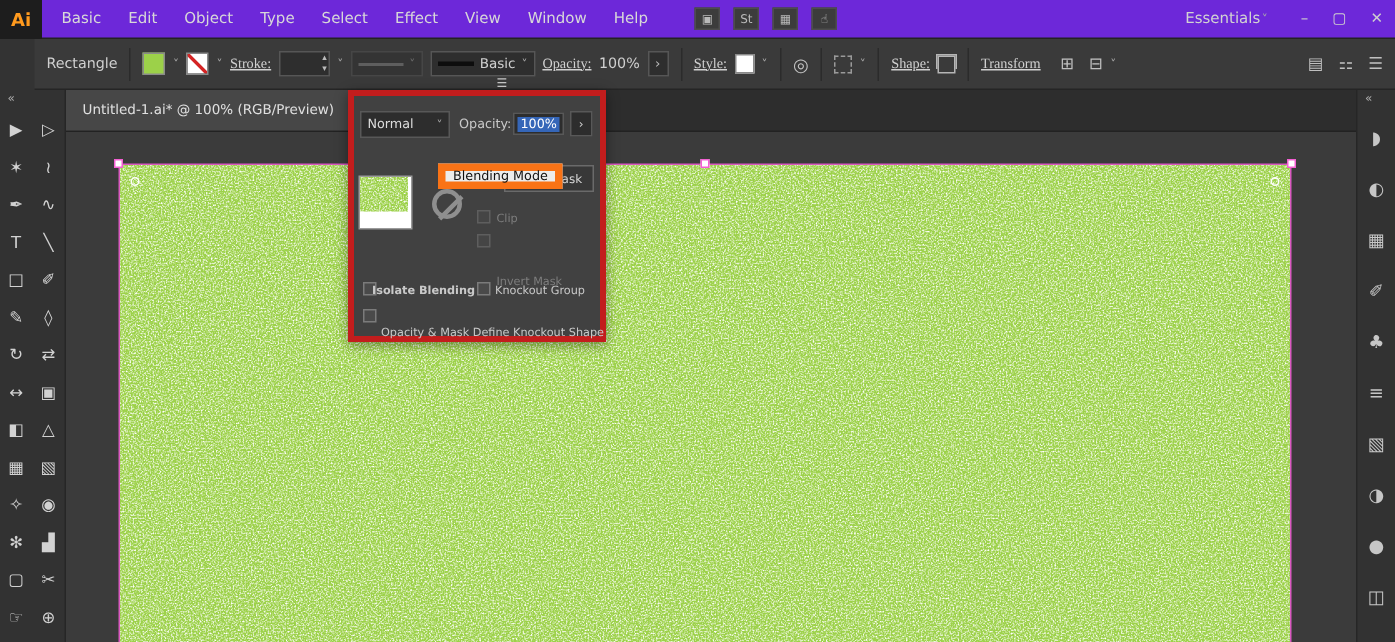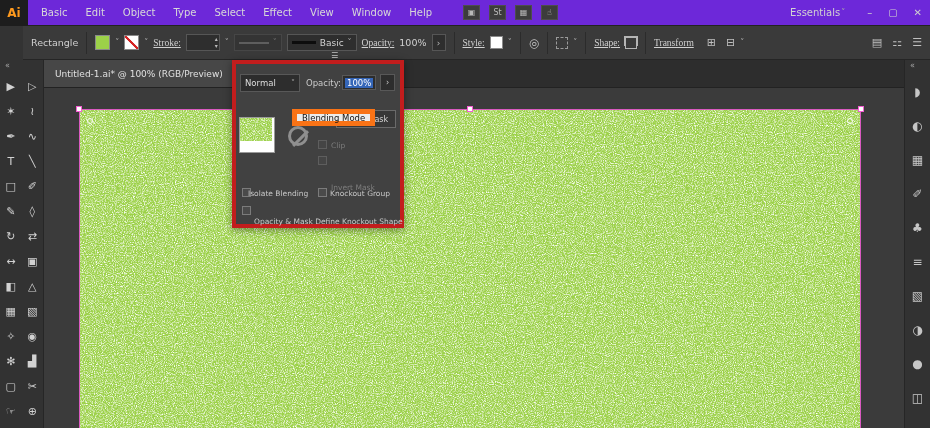--- a/index.html
+++ b/index.html
@@ -311,21 +311,21 @@
     <span class="p-circle"></span>
     <div class="p-maskbtn">Make Mask</div>
     <div class="p-tooltip">Blending Mode</div>
 
     <span class="cb-box disabled" style="left:82px; top:76px;"></span>
     <span class="cb-text disabled" style="left:95px; top:77px;">Clip</span>
     <span class="cb-box disabled" style="left:82px; top:92px;"></span>
     <span class="cb-text disabled" style="left:95px; top:93px;margin-top:26px;">Invert Mask</span>
 
     <span class="cb-box" style="left:6px; top:124px;"></span>
-    <span class="cb-text" style="left:12px; top:125px;">Isolate Blending</span>
+    <span class="cb-text" style="left:12px; top:125px;font-weight:bold;">Isolate Blending</span>
     <span class="cb-box" style="left:82px; top:124px;"></span>
     <span class="cb-text" style="left:94px; top:125px;">Knockout Group</span>
 
     <span class="cb-box" style="left:6px; top:142px;"></span>
     <span class="cb-text" style="left:18px; top:153px;">Opacity &amp; Mask Define Knockout Shape</span>
   </div>
 
 </div>
 
 </body></html>

